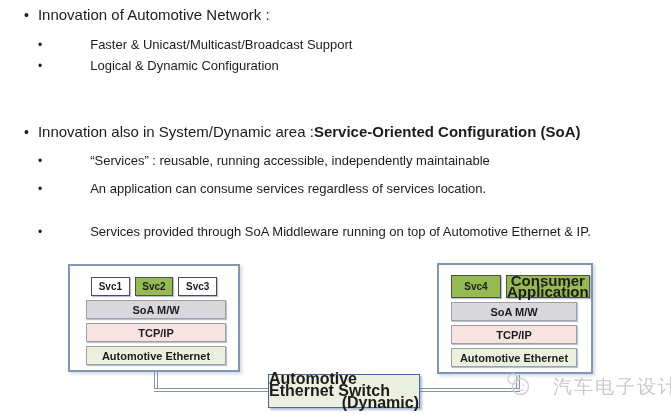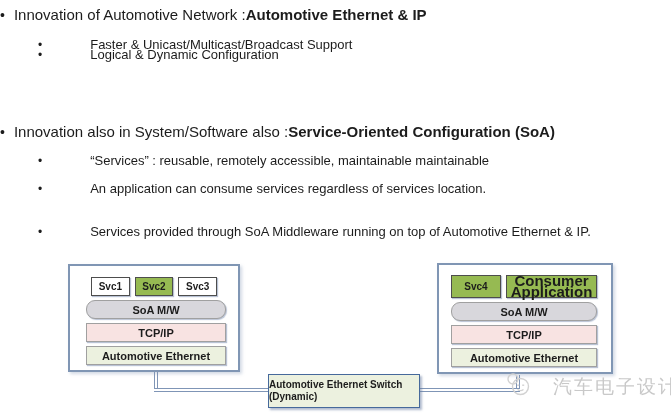--- a/index.html
+++ b/index.html
@@ -2,36 +2,36 @@
 <html style="--service-green: #96ba52; --soa-gray: #d8d7dc; --tcp-pink: #f8e3e2; --ethernet-green: #ecf1df; --connector-blue: #7f95b6; --stack-border: #8096b4; --switch-border: #46699b; --box-border-dark: #4d4d4d; --layer-border: #a0a0a0; --text-dark: #1c1c1c; --watermark-color: #c9c9c9;"><head>
 <meta charset="utf-8">
 <style>
   html, body { margin:0; padding:0; }
   body {
     width:671px; height:415px; background:#ffffff; position:relative;
     overflow:hidden; font-family:"Liberation Sans", sans-serif;
     color: var(--text-dark, #1c1c1c);
   }
   .line { position:absolute; white-space:nowrap; display:flex; align-items:baseline; }
-  .lvl1 { left:0;  font-size:15px; }
+  .lvl1 { left:24px;  font-size:15px; }
   .lvl2 { left:38px; font-size:13px;gap:39px; }
   .line .dot::before { content:"\2022"; }
   .lvl1 .dot { margin-right:9px; font-size:14px; }
   .lvl2 .dot { margin-right:9px; font-size:12px; }
   .line b { font-weight:bold; }
 
   
   .stack {
     position:absolute; background:#ffffff;
     border:2px solid var(--stack-border, #8096b4);
     box-shadow:2px 2px 3px rgba(130,150,180,0.35);
     box-sizing:border-box;
   }
   .stack-left  { left:68px;  top:264px; width:172px; height:108px; padding:11px 12px 0 16px; }
-  .stack-right { left:437px; top:263px; width:176px; height:111px; padding:10px 14px 0 12px; }
+  .stack-right { left:437px; top:263px; width:156px; height:111px; padding:10px 14px 0 12px; }
 
   .svc-row { display:flex; gap:5px; margin-bottom:4px; }
   .stack-left .svc-row { margin-left:5px; margin-right:9px; }
   .svc {
     flex:1; display:flex; align-items:center; justify-content:center; text-align:center;
     background:#ffffff; border:1px solid var(--box-border-dark, #4d4d4d);
     box-shadow:1px 1px 1px rgba(100,120,160,0.45);
     font-size:10px; font-weight:bold; box-sizing:border-box;
   }
   .stack-left  .svc { height:19px; }
@@ -40,31 +40,31 @@
   .svc-small { flex:0 0 50px; }
   .svc-wide  { font-size:15px; line-height:10.5px; }
 
   .layer {
     height:19px; line-height:19px; text-align:center;
     font-size:11px; font-weight:bold; margin-bottom:4px;
     border:1px solid var(--layer-border, #a0a0a0);
     box-shadow:1px 1px 1px rgba(100,120,160,0.45);
     box-sizing:border-box;
   }
-  .layer.soa { background: var(--soa-gray, #d8d7dc); border-radius: 9px; }
+  .layer.soa { background: var(--soa-gray, #d8d7dc); }
   .layer.tcp { background: var(--tcp-pink, #f8e3e2); }
   .layer.eth { background: var(--ethernet-green, #ecf1df); }
 
   .switch-box {
     position:absolute; left:268px; top:374px; width:152px; height:34px;
     background: var(--ethernet-green, #ecf1df);
     border:1px solid var(--switch-border, #46699b);
     box-shadow:2px 2px 2px rgba(100,120,160,0.5);
-    display:flex; flex-direction:column; align-items:flex-start; justify-content:center;
-    font-size:10px; line-height:12px; font-weight:bold; box-sizing:border-box;
+    display:flex; flex-direction:column; align-items:flex-end; justify-content:center;
+    font-size:16px; line-height:12px; font-weight:bold; box-sizing:border-box;
   }
 
   .conn { position:absolute; box-sizing:border-box; }
   .conn-h { height:4px; border-top:1px solid var(--connector-blue, #7f95b6); border-bottom:1px solid var(--connector-blue, #7f95b6); }
   .conn-v { width:4px;  border-left:1px solid var(--connector-blue, #7f95b6); border-right:1px solid var(--connector-blue, #7f95b6); }
   .conn-v-left  { left:154px; top:372px; height:16px; }
   .conn-h-left  { left:154px; top:388px; width:114px; }
   .conn-h-right { left:420px; top:388px; width:100px; }
   .conn-v-right { left:516px; top:375px; height:13px; }
 
@@ -74,38 +74,37 @@
     white-space:nowrap; z-index:5;
   }
   .watermark svg { stroke:#d2d2d2; fill:none; stroke-width:1.4; }
 </style>
 </head>
 <body>
 
 <div class="line lvl1" style="top:6px">
   <span class="dot"></span>
   <span>Innovation of Automotive Network : </span>
-    <b>Automotive Ethernet &amp; IP</b>
 </div>
 <div class="line lvl2" style="top:37px">
   <span class="dot"></span>
   <span>Faster &amp; Unicast/Multicast/Broadcast Support</span>
 </div>
-<div class="line lvl2" style="top:47px">
+<div class="line lvl2" style="top:58px">
   <span class="dot"></span>
   <span>Logical &amp; Dynamic Configuration</span>
 </div>
 <div class="line lvl1" style="top:123px">
   <span class="dot"></span>
-  <span>Innovation also in System/Software also : </span>
+  <span>Innovation also in System/Dynamic area : </span>
     <b>Service-Oriented Configuration (SoA)</b>
 </div>
 <div class="line lvl2" style="top:153px">
   <span class="dot"></span>
-  <span>“Services” : reusable, remotely accessible, maintainable maintainable</span>
+  <span>“Services” : reusable, running accessible, independently maintainable</span>
 </div>
 <div class="line lvl2" style="top:181px">
   <span class="dot"></span>
   <span>An application can consume services regardless of services location.</span>
 </div>
 <div class="line lvl2" style="top:224px">
   <span class="dot"></span>
   <span>Services provided through SoA Middleware running on top of Automotive Ethernet &amp; IP.</span>
 </div>
 

